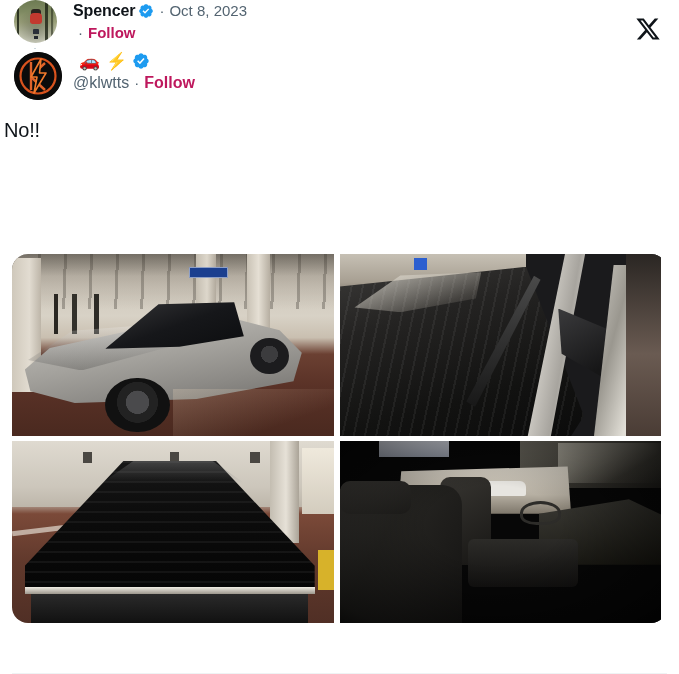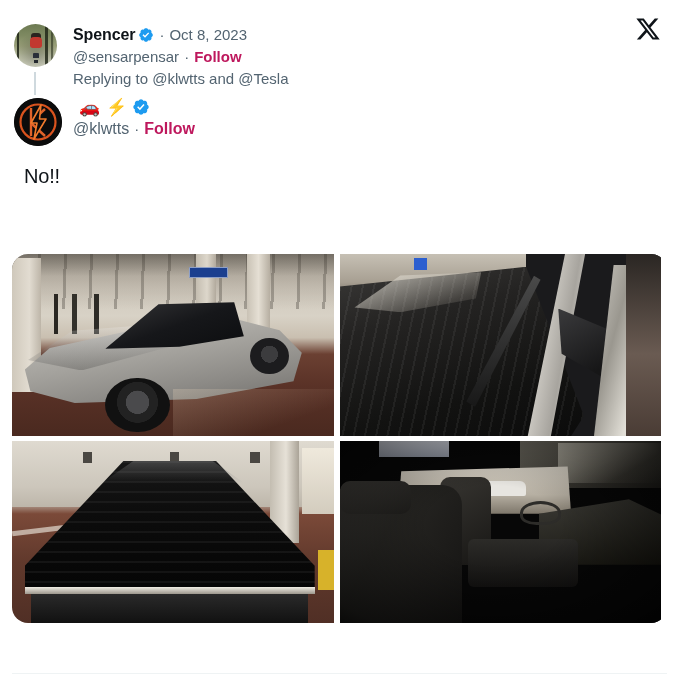--- a/index.html
+++ b/index.html
@@ -30,21 +30,21 @@
     display: flex;
     align-items: center;
     justify-content: center;
     cursor: pointer;
   }
   .x-logo svg { width: 26px; height: 26px; fill: #0f1419; }
 
   .parent-tweet {
     position: relative;
     display: flex;
-    padding: 24px 0 0 14px;
+    padding: 0 0 0 14px;
   }
 
   .avatar-col {
     position: relative;
     width: 48px;
     flex: 0 0 48px;
   }
 
   .avatar {
     width: 43px;
@@ -184,21 +184,21 @@
   .main-tweet .handle-row { line-height: 24px; }
   .main-tweet .verified { width: 18px; height: 18px; flex: 0 0 18px; margin-left: 5px; }
   .main-tweet .verified svg { width: 18px; height: 18px; }
   .main-tweet .emoji { font-size: 17px; margin-left: 6px; }
 
   
   .main-text {
     font-size: 20px;
     color: #0f1419;
     line-height: 26px;
-    padding: 17px 14px 0 24px;
+    padding: 17px 14px 0 4px;
     letter-spacing: -0.2px;
   }
 
   
   .photo-grid {
     position: absolute;
     left: 12px;
     top: 254px;
     width: 655px;
     height: 369px;
@@ -498,25 +498,23 @@
         <span class="display-name">Spencer</span>
         <span class="verified">
           <svg viewBox="0 0 22 22" aria-hidden="true">
             <path fill="#1d9bf0" d="M20.396 11c-.018-.646-.215-1.275-.57-1.816-.354-.54-.852-.972-1.438-1.246.223-.607.27-1.264.14-1.897-.131-.634-.437-1.218-.882-1.687-.47-.445-1.053-.75-1.687-.882-.633-.13-1.29-.083-1.897.14-.273-.587-.704-1.086-1.245-1.44S11.647 1.62 11 1.604c-.646.017-1.273.213-1.813.568s-.969.854-1.24 1.44c-.608-.223-1.267-.272-1.902-.14-.635.13-1.22.436-1.69.882-.445.47-.749 1.055-.878 1.688-.13.633-.08 1.29.144 1.896-.587.274-1.087.705-1.443 1.245-.356.54-.555 1.17-.574 1.817.02.647.218 1.276.574 1.817.356.54.856.972 1.443 1.245-.224.606-.274 1.263-.144 1.896.13.634.433 1.218.877 1.688.47.447 1.054.752 1.689.883.635.13 1.294.08 1.902-.144.274.587.705 1.086 1.245 1.44.54.354 1.17.551 1.816.569.647-.016 1.276-.213 1.817-.567s.972-.854 1.245-1.44c.604.239 1.266.296 1.903.164.636-.132 1.22-.447 1.68-.907.46-.46.776-1.044.908-1.681s.075-1.299-.165-1.903c.586-.274 1.084-.705 1.439-1.246.354-.54.551-1.17.569-1.816zM9.662 14.85l-3.429-3.428 1.293-1.302 2.072 2.072 4.4-4.794 1.347 1.246z"></path>
           </svg>
         </span>
         <span class="dot-sep">·</span>
         <span class="meta-date">Oct 8, 2023</span>
       </div>
       <div class="handle-row">
-        <span class="handle">@sensarpensar</span>
         <span class="dot-sep">·</span>
         <span class="follow-link">Follow</span>
       </div>
-      <div class="replying-to">Replying to @klwtts and @Tesla</div>
     </div>
   </div>
 
   <div class="main-tweet">
     <div class="avatar-col">
       <div class="avatar av-kilowatts">
         <svg viewBox="0 0 48 48" aria-hidden="true">
           <circle cx="24" cy="24" r="24" fill="#0b0b0b"></circle>
           <circle cx="24" cy="24" r="17.5" fill="none" stroke="#d9531e" stroke-width="2.2"></circle>
           <path d="M17 10 L17 38" stroke="#e0632a" stroke-width="2.4" fill="none"></path>

